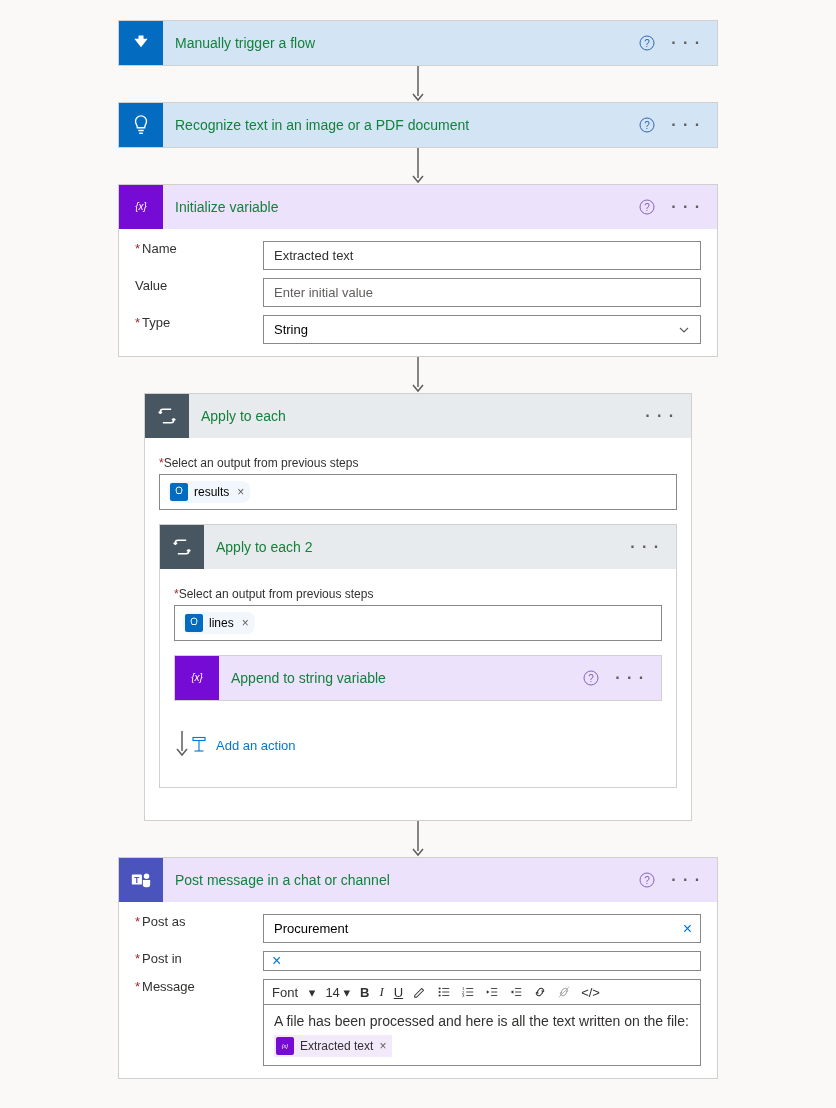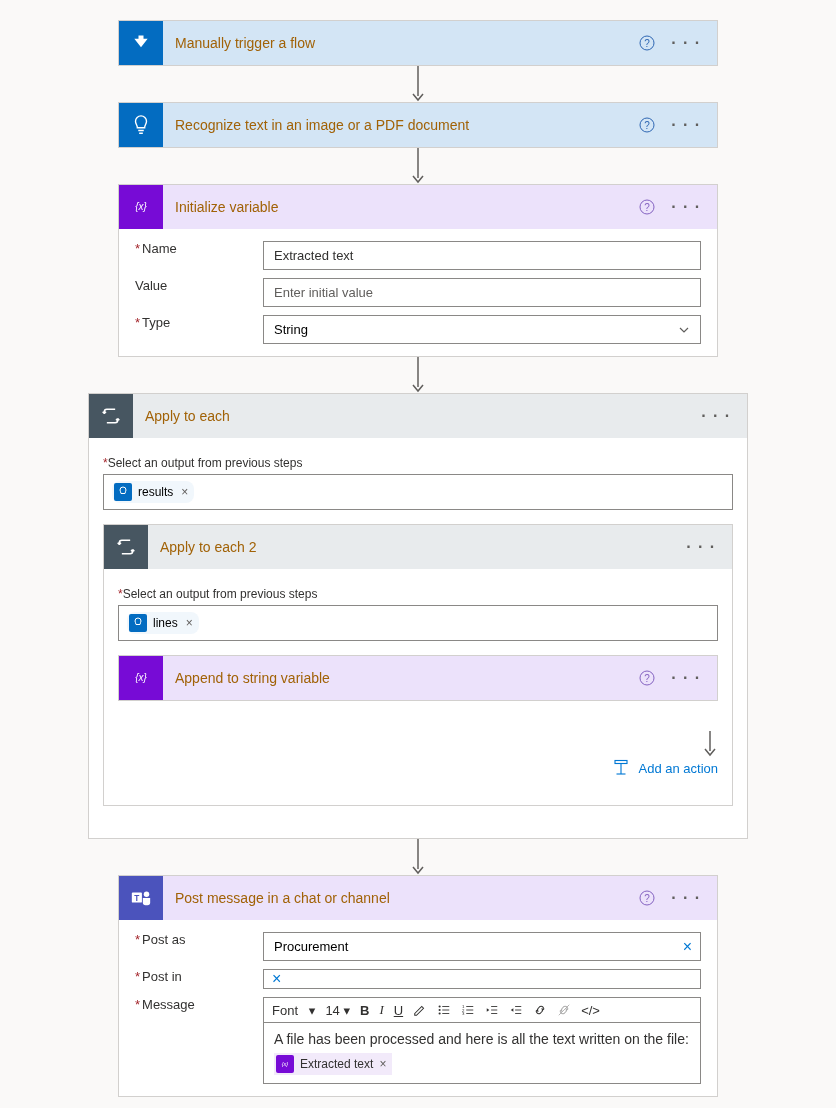--- a/index.html
+++ b/index.html
@@ -1,21 +1,21 @@
 <!DOCTYPE html>
 <html><head>
 <meta charset="utf-8">
 <style>
 * { box-sizing: border-box; margin: 0; padding: 0; font-family: "Segoe UI", -apple-system, sans-serif; }
 body { background: #faf9f8; display: flex; flex-direction: column; align-items: center; padding: 20px; width: 836px; }
 
 .step { width: 600px; border: 1px solid #d2d0ce; background: #fff; }
 .step-header { display: flex; align-items: center; height: 44px; }
 .step-icon { width: 44px; height: 44px; display: flex; align-items: center; justify-content: center; flex-shrink: 0; }
-.step-title { flex: 1; padding-left: 12px; font-size: 14px; color: #a16207; }
+.step-title { flex: 1; padding-left: 12px; font-size: 14px; color: #15803d; }
 .step-actions { display: flex; align-items: center; gap: 16px; padding-right: 16px; }
 .help-icon { width: 16px; height: 16px; display: flex; align-items: center; justify-content: center; cursor: pointer; }
 .more-icon { cursor: pointer; font-weight: bold; letter-spacing: 1px; color: #605e5c; }
 
 .bg-blue-light { background: #d3e5f5; }
 .bg-blue-dark { background: #036cc1; }
 .bg-purple-light { background: #ece2fb; }
 .bg-purple-dark { background: #770bd6; }
 .bg-grey { background: #e8ebed; }
 .bg-grey-dark { background: #475661; }
@@ -25,34 +25,34 @@
 .step-body { padding: 12px 16px; }
 .form-row { display: flex; align-items: flex-start; margin-bottom: 8px; }
 .form-row:last-child { margin-bottom: 0; }
 .form-label { width: 128px; font-size: 13px; color: #323130; }
 .req::before { content: "*"; color: #a4262c; margin-right: 2px; }
 .form-input { flex: 1; border: 1px solid #8a8886; padding: 6px 10px; font-size: 13px; color: #323130; background:#fff; }
 .form-input::placeholder { color: #605e5c; }
 .form-select { flex:1; border:1px solid #8a8886; padding: 6px 10px; font-size: 13px; display:flex; justify-content:space-between; align-items:center; }
 .form-select .chev { color:#605e5c; }
 
-.wide-step { width: 660px; border: 1px solid #d2d0ce; background: #fff; }
+.wide-step { width: 548px; border: 1px solid #d2d0ce; background: #fff; }
 .wide-body { padding: 18px 14px; }
 
 .output-label { font-size: 12px; color:#323130; margin-bottom: 4px; }
 .output-label .req-star { color:#a4262c; }
 .token-box { border:1px solid #8a8886; padding: 6px 8px; display:flex; align-items:center; }
 .token-chip { display:inline-flex; align-items:center; gap:6px; background: #f1f7fc; border-radius:8px; padding: 2px 6px 2px 2px; font-size: 12px; }
 .token-chip .tok-icon { width:18px; height:18px; display:flex; align-items:center; justify-content:center; background:#036cc1; border-radius:2px; }
 .token-chip .tok-x { color:#605e5c; cursor:pointer; margin-left:2px; }
 
 .nested-step { margin: 14px 0; border:1px solid #d2d0ce; }
 .nested-step .step-title { padding-left:12px; }
 
-.add-action { display:flex; flex-direction:column; align-items:flex-end; margin: 30px 0 10px 0; }
+.add-action { display:flex; align-items:center; margin: 30px 0 10px 0; }
 .add-action .link { display:flex; align-items:center; gap:8px; color:#0078d4; font-size:13px; cursor:pointer; }
 
 .post-body { padding: 12px 16px; }
 .input-with-clear { flex:1; border:1px solid #8a8886; display:flex; align-items:center; padding: 0 8px; }
 .input-with-clear input { border:none; flex:1; padding:6px 2px; font-size:13px; outline:none; }
 .clear-x { color:#0078d4; cursor:pointer; font-size:16px; }
 
 .rte-wrap { flex:1; }
 .rte-toolbar { border:1px solid #8a8886; display:flex; align-items:center; padding: 4px 8px; gap:10px; font-size:13px; }
 .rte-toolbar .btn { cursor:pointer; color:#323130; }

